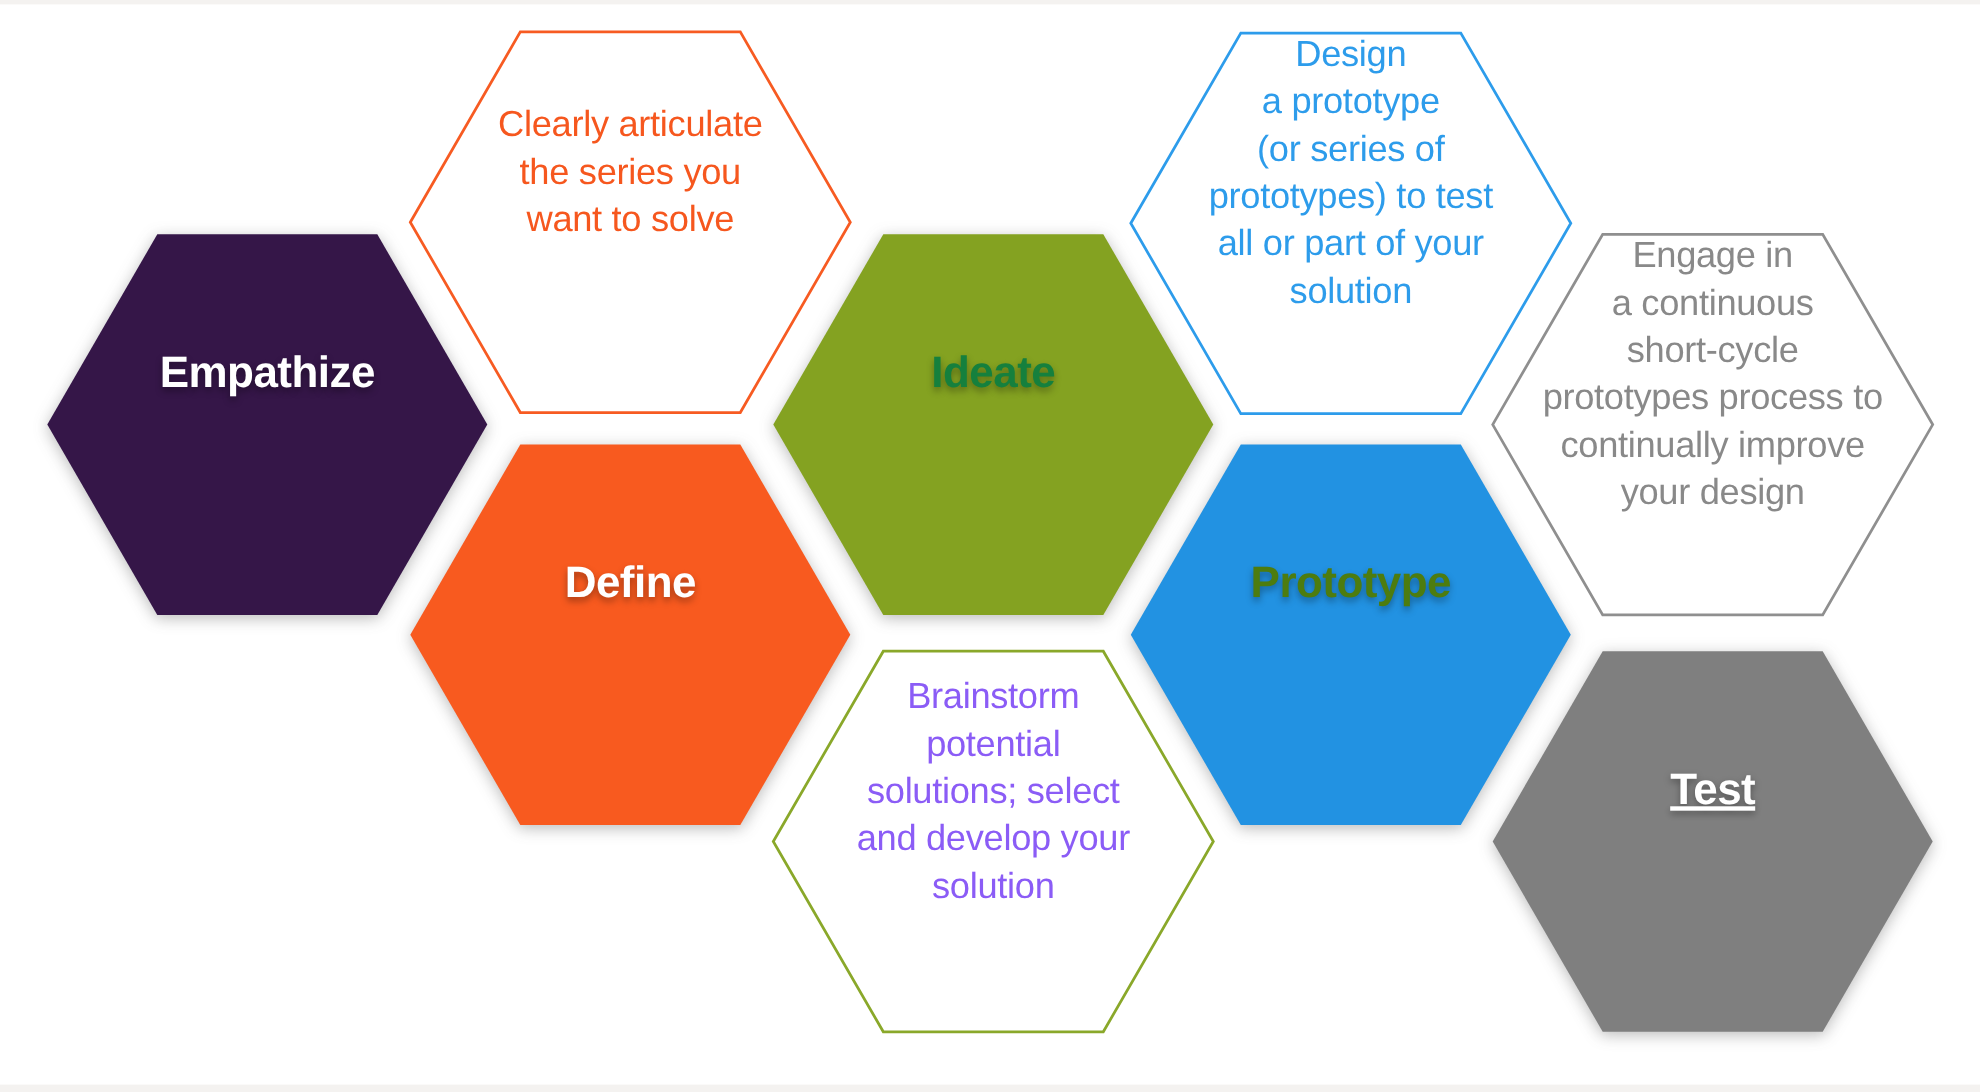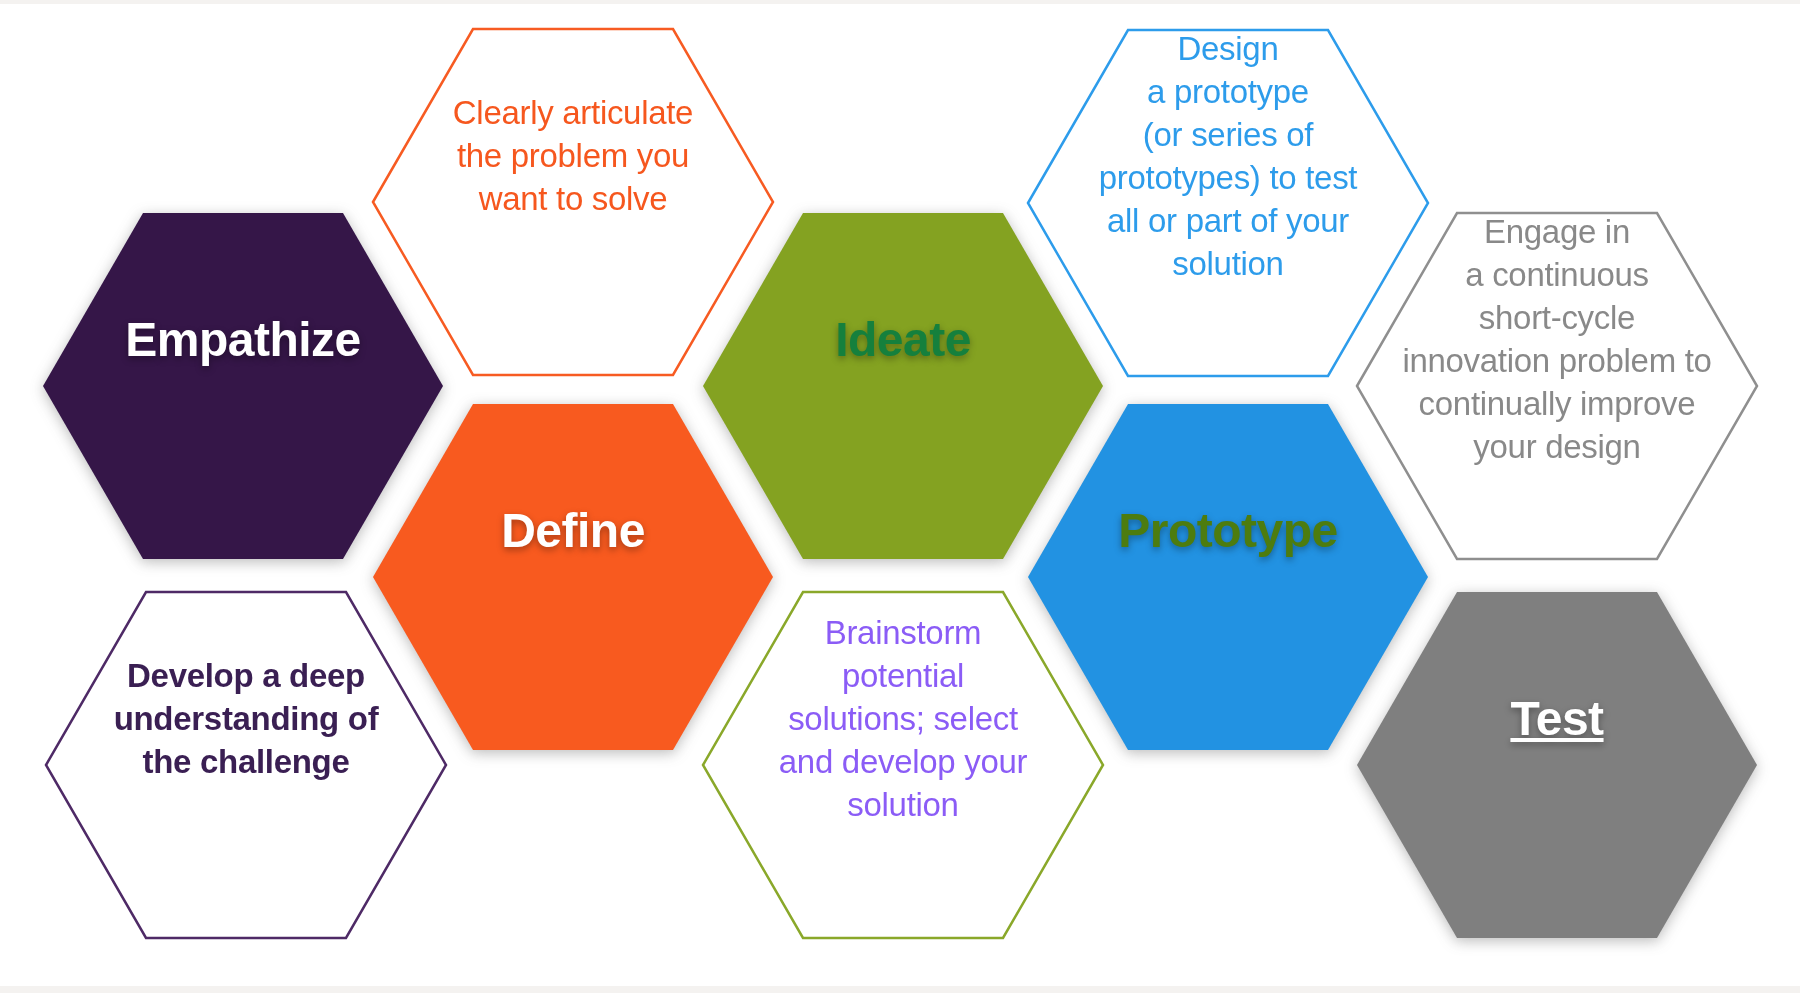--- a/index.html
+++ b/index.html
@@ -50,21 +50,21 @@
     top: 0;
     width: 400px;
     height: 252px;
     display: flex;
     align-items: center;
     justify-content: center;
     text-align: center;
     white-space: pre-line;
   }
   .stage-label {
-    font-size: 48px;
+    font-size: 40px;
     font-weight: bold;
     letter-spacing: -0.5px;
     text-shadow: 0 3px 7px rgba(0,0,0,0.35);
   }
   .note-label {
     font-size: 33px;
     line-height: 43px;
     letter-spacing: -0.3px;
   }
 
@@ -87,35 +87,27 @@
 
   <div class="edge-artifact top"></div>
 
   <div class="hex p-empathize">
     <svg viewBox="0 0 400 346">
       <polygon class="hex-poly filled" points="0,173 100,0 300,0 400,173 300,346 100,346" style="fill: rgb(53, 22, 72); stroke: none;"></polygon>
     </svg>
     <div class="hex-label stage-label" style="color: rgb(255, 255, 255);">Empathize</div>
   </div>
 
-  <div class="hex p-empathize-note">
-    <svg viewBox="0 0 400 346">
-      <polygon class="hex-poly outlined" points="0,173 100,0 300,0 400,173 300,346 100,346" style="fill: rgb(255, 255, 255); stroke: rgb(78, 42, 102);"></polygon>
-    </svg>
-    <div class="hex-label note-label" style="color: rgb(58, 31, 83); font-weight: bold;">Develop a deep
-understanding of
-the challenge</div>
-  </div>
 
   <div class="hex p-define-note">
     <svg viewBox="0 0 400 346">
       <polygon class="hex-poly outlined" points="0,173 100,0 300,0 400,173 300,346 100,346" style="fill: rgb(255, 255, 255); stroke: rgb(247, 91, 34);"></polygon>
     </svg>
     <div class="hex-label note-label" style="color: rgb(246, 87, 30);">Clearly articulate
-the problem you
+the series you
 want to solve</div>
   </div>
 
   <div class="hex p-define">
     <svg viewBox="0 0 400 346">
       <polygon class="hex-poly filled" points="0,173 100,0 300,0 400,173 300,346 100,346" style="fill: rgb(248, 90, 31); stroke: none;"></polygon>
     </svg>
     <div class="hex-label stage-label" style="color: rgb(255, 255, 255);">Define</div>
   </div>
 
@@ -156,21 +148,21 @@
     <div class="hex-label stage-label" style="color: #4d7c0f;">Prototype</div>
   </div>
 
   <div class="hex p-test-note">
     <svg viewBox="0 0 400 346">
       <polygon class="hex-poly outlined" points="0,173 100,0 300,0 400,173 300,346 100,346" style="fill: rgb(255, 255, 255); stroke: rgb(143, 143, 143);"></polygon>
     </svg>
     <div class="hex-label note-label" style="color: rgb(137, 137, 137);">Engage in
 a continuous
 short-cycle
-innovation problem to
+prototypes process to
 continually improve
 your design</div>
   </div>
 
   <div class="hex p-test">
     <svg viewBox="0 0 400 346">
       <polygon class="hex-poly filled" points="0,173 100,0 300,0 400,173 300,346 100,346" style="fill: rgb(127, 127, 127); stroke: none;"></polygon>
     </svg>
     <div class="hex-label stage-label" style="color: rgb(255, 255, 255); text-decoration: underline;">Test</div>
   </div>

